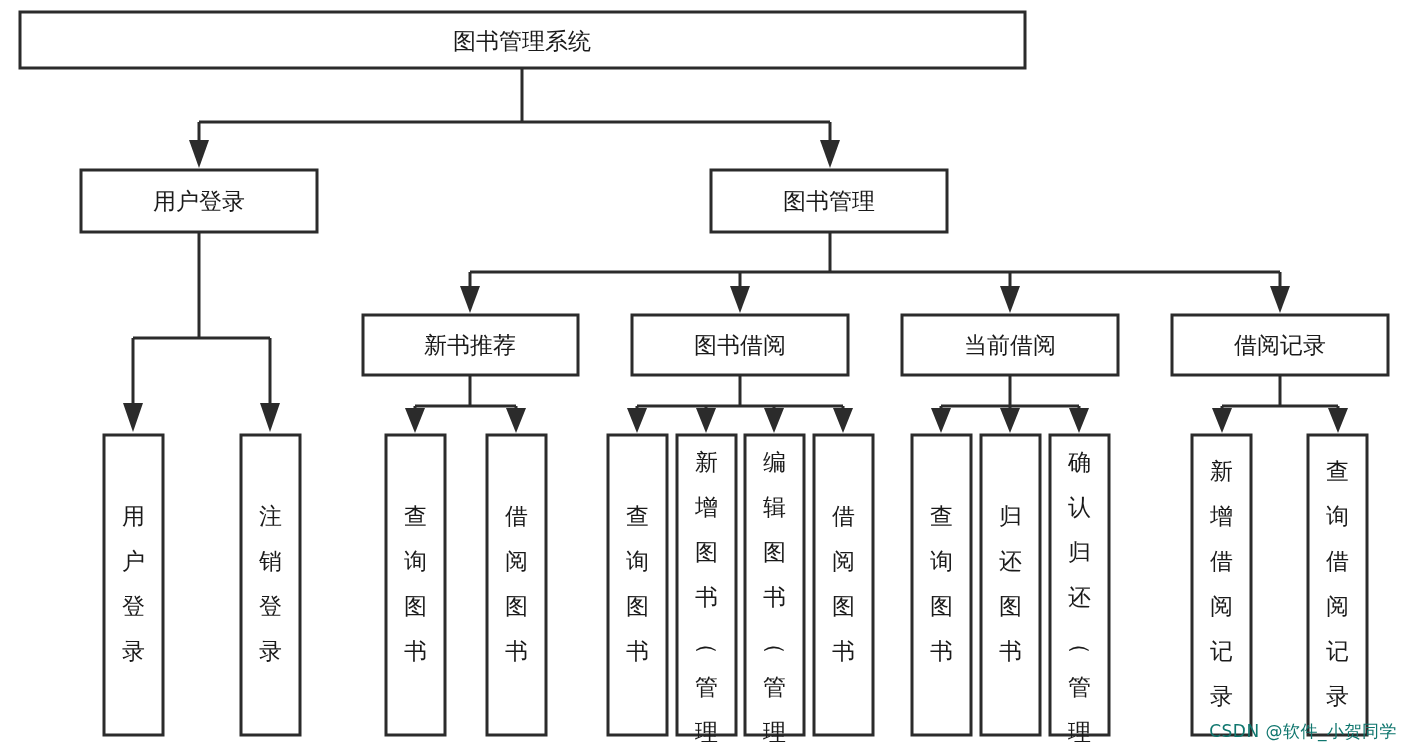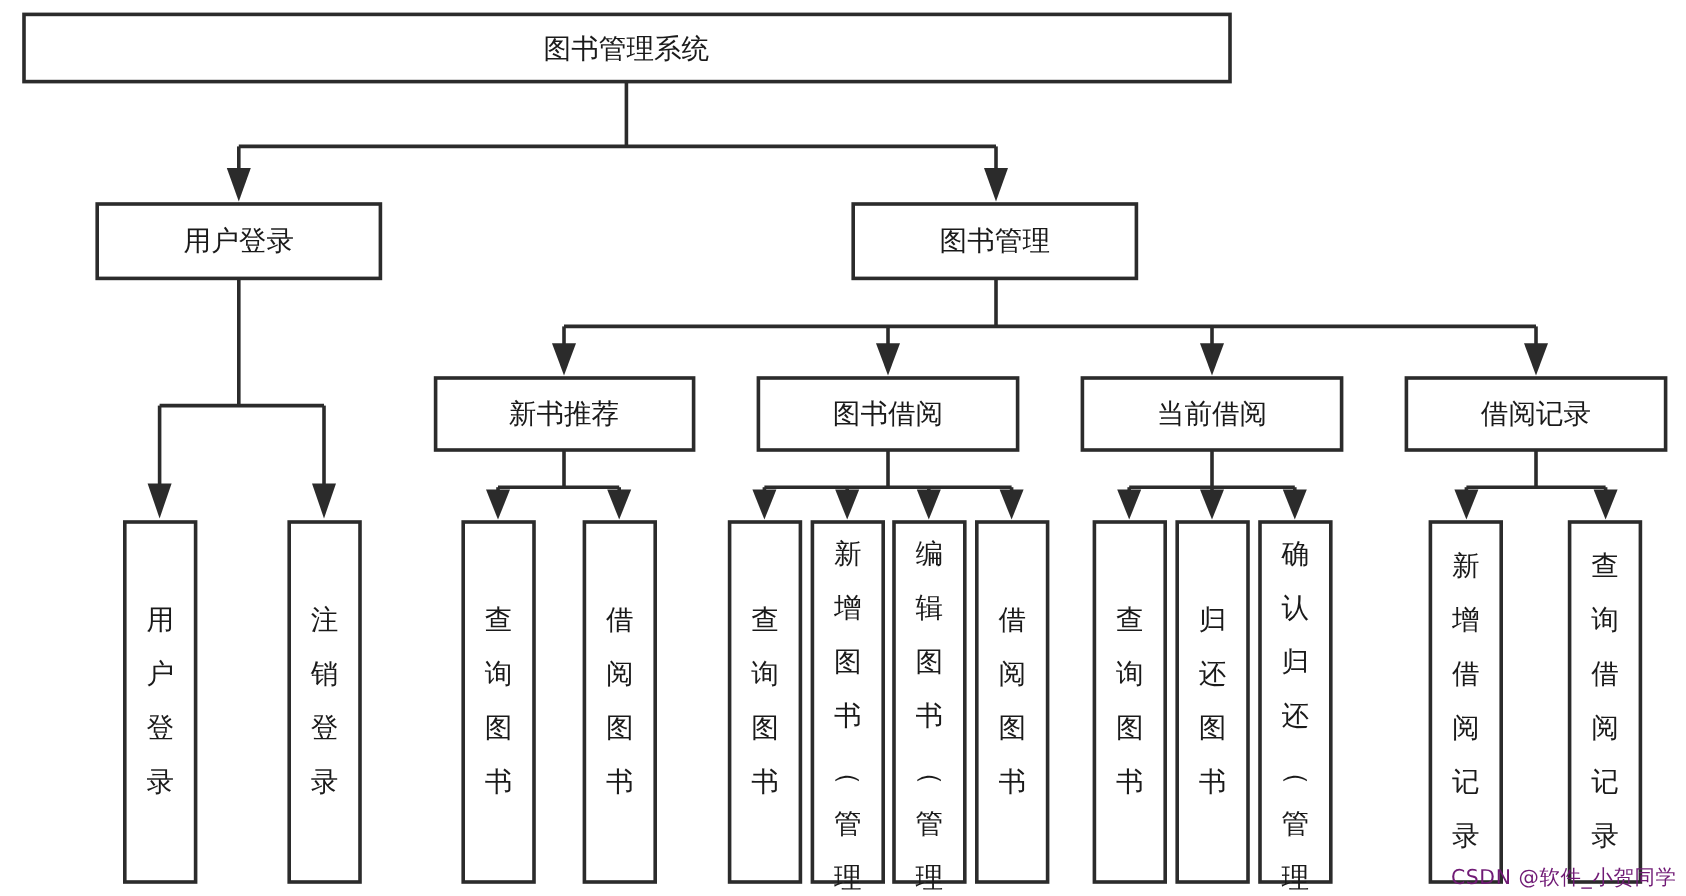--- a/index.html
+++ b/index.html
@@ -53,21 +53,21 @@
   .node-label.vertical-label {
     font-size: 23px;
     text-anchor: middle;
   }
   .watermark {
     position: absolute;
     right: 8px;
     bottom: 4px;
     font-family: "DejaVu Sans", "Liberation Sans", sans-serif;
     font-size: 17px;
-    color: #701a75;
+    color: #0f766e;
     white-space: nowrap;
     pointer-events: none;
     letter-spacing: 0.5px;
   }
 </style>
 </head>
 <body>
 
 <div id="diagram-root">
 

